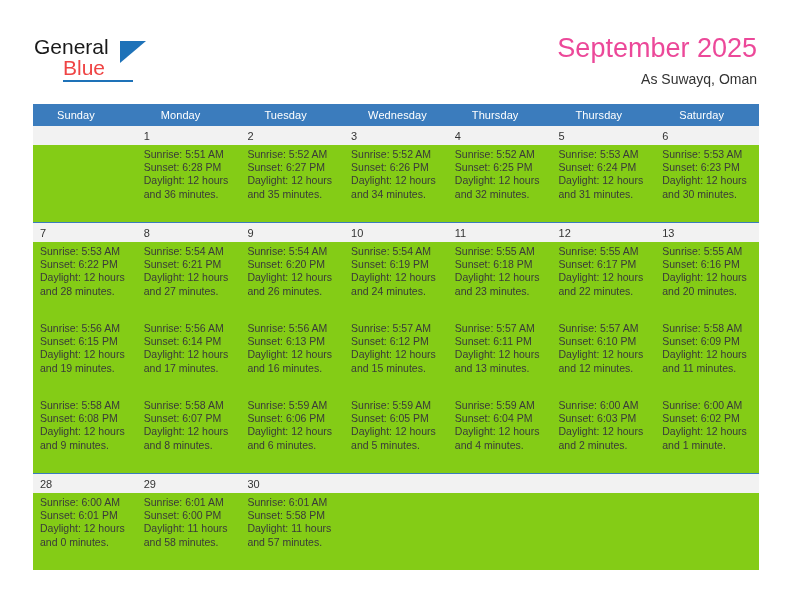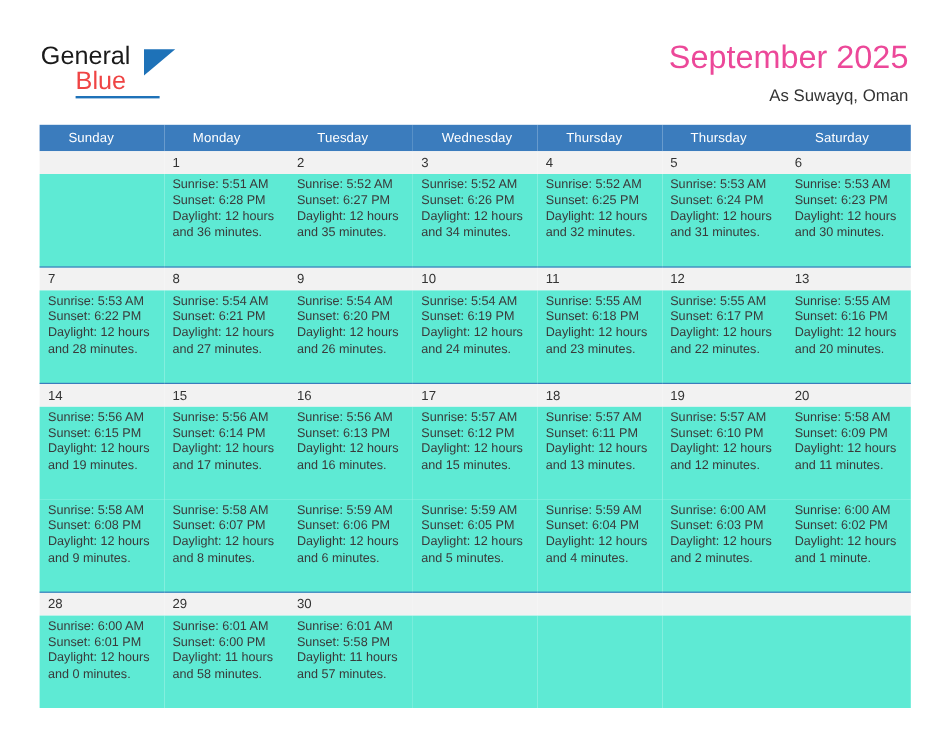--- a/index.html
+++ b/index.html
@@ -131,21 +131,21 @@
   }
   tr.num-row.first-week td {
     border-top: none;
   }
   tr.num-row td.empty {
     background: #f2f2f2;
   }
 
   
   tr.info-row td {
-    background: #5eead4;
+    background: #84cc16;
     font-size: 10.5px;
     color: #3a3a3a;
     padding: 3px 6px 12px 7px;
     vertical-align: top;
     line-height: 13.2px;
     height: 62px;
   }
   tr.info-row td .line {
     white-space: nowrap;
   }
@@ -289,29 +289,20 @@
               <div class="line">Daylight: 12 hours</div>
               <div class="line">and 22 minutes.</div>
             </td>
             <td>
               <div class="line">Sunrise: 5:55 AM</div>
               <div class="line">Sunset: 6:16 PM</div>
               <div class="line">Daylight: 12 hours</div>
               <div class="line">and 20 minutes.</div>
             </td>
           </tr>
-          <tr class="num-row">
-            <td>14</td>
-            <td>15</td>
-            <td>16</td>
-            <td>17</td>
-            <td>18</td>
-            <td>19</td>
-            <td>20</td>
-          </tr>
           <tr class="info-row">
             <td>
               <div class="line">Sunrise: 5:56 AM</div>
               <div class="line">Sunset: 6:15 PM</div>
               <div class="line">Daylight: 12 hours</div>
               <div class="line">and 19 minutes.</div>
             </td>
             <td>
               <div class="line">Sunrise: 5:56 AM</div>
               <div class="line">Sunset: 6:14 PM</div>

